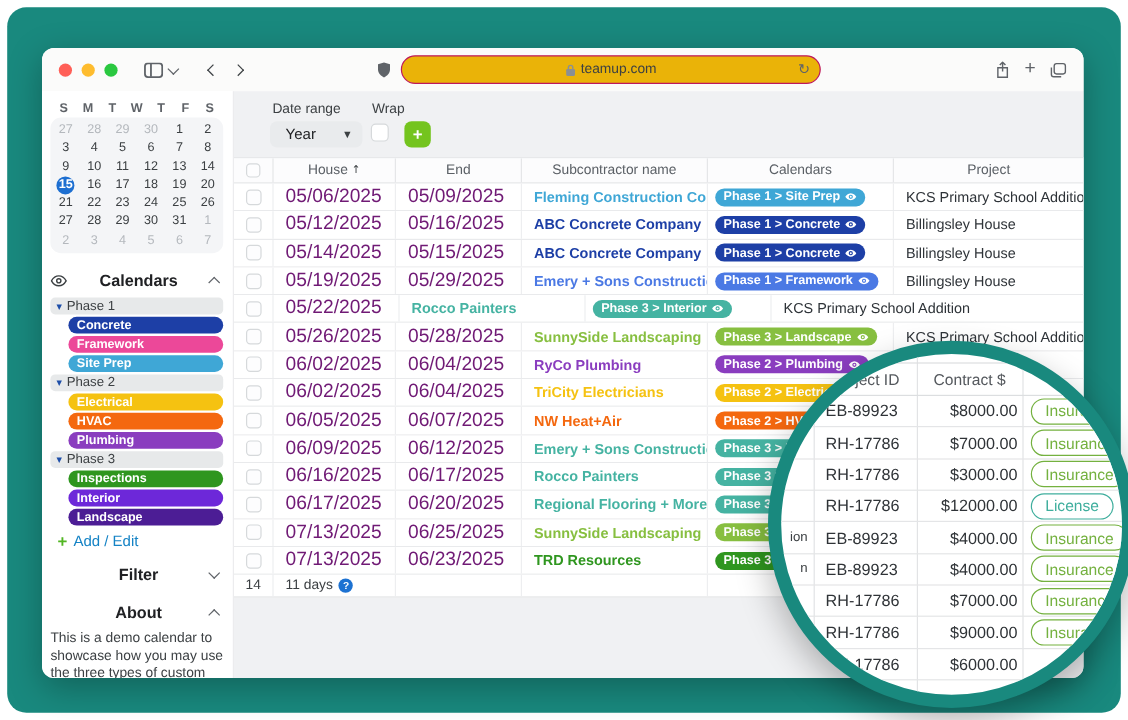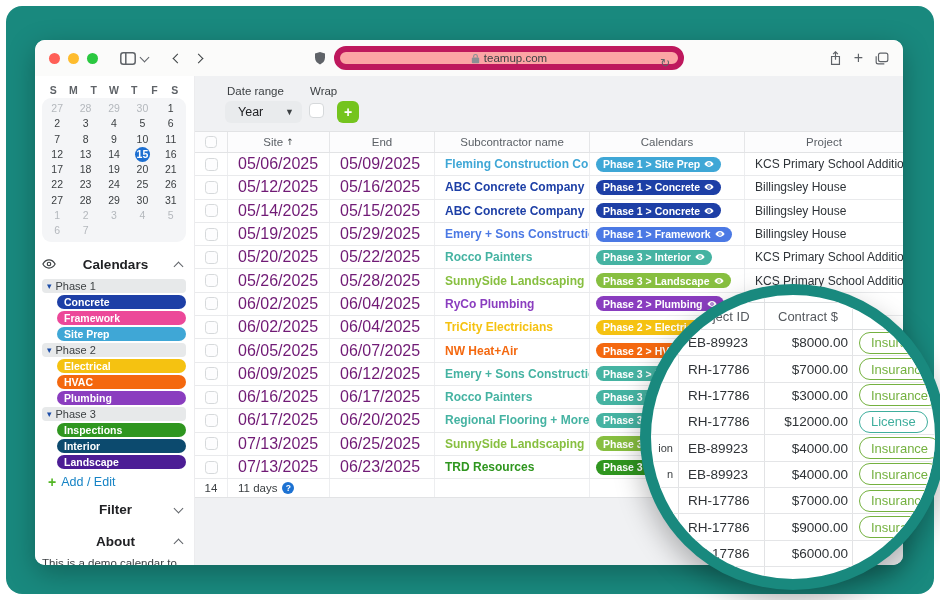--- a/index.html
+++ b/index.html
@@ -12,33 +12,33 @@
   .toolbar{position:relative;height:36px;background:#fbfbfa;display:flex;align-items:center;}
   .traffic{display:flex;gap:8px;margin-left:14px;}
   .dot{width:11px;height:11px;border-radius:50%;}
   .dot.r{background:#ff5f57}.dot.y{background:#febc2e}.dot.g{background:#2ac840}
   .tb-ic{display:flex;align-items:center;justify-content:center;color:#5f6368;}
   .chev{width:7px;height:7px;border-right:1.7px solid #3c4043;border-bottom:1.7px solid #3c4043;display:inline-block;}
   .chev.left{transform:rotate(135deg);margin-left:22px;}
   .chev.right{transform:rotate(-45deg);margin-left:14px;}
   .sidebar-toggle{margin-left:22px;}
   .shield{margin-left:112px;}
-  .urlbar{margin-left:8px;width:350px;height:24px;border:6px solid #be185d;border-radius:12px;background:#fca5a5;display:flex;align-items:center;justify-content:center;position:relative;font-size:11.5px;color:#3c4043;}
+  .urlbar{margin-left:8px;width:350px;height:24px;border:1px solid #be185d;border-radius:12px;background:#eab308;display:flex;align-items:center;justify-content:center;position:relative;font-size:11.5px;color:#3c4043;}
   .urlbar .lock{margin-right:4px;display:flex;}
   .urlbar .refresh{position:absolute;right:8px;top:4px;color:#5f6368;font-size:12px;font-family:"DejaVu Sans",sans-serif;}
   .tb-right{position:absolute;right:14px;top:0;height:36px;display:flex;align-items:center;gap:12px;color:#5f6368;}
   .plus-glyph{font-size:16px;color:#5f6368;line-height:1;}
   
   .content{display:flex;height:489px;}
   .sidebar{width:160px;background:#fff;border-right:1px solid #ececee;padding:6px 8px 0 7px;overflow:hidden;position:relative;}
   .main{flex:1;background:#f0f1f3;position:relative;overflow:hidden;}
   
   .wdrow{display:grid;grid-template-columns:repeat(7,1fr);margin:2px 1px 2px 1px;}
   .wd{font-size:10.5px;color:#5f6368;text-align:center;font-weight:700;}
-  .minigrid{display:grid;grid-template-columns:repeat(5,1fr);background:#f4f5f7;border-radius:9px;padding:3px 1px;}
+  .minigrid{display:grid;grid-template-columns:repeat(6,1fr);background:#f4f5f7;border-radius:9px;padding:3px 1px;}
   .day{font-size:10.5px;color:#3c4043;text-align:center;height:15.3px;line-height:15.3px;position:relative;}
   .day.muted{color:#b4b8bd;}
   .day.selected{color:#fff;font-weight:700;}
   .day.selected::before{content:"";position:absolute;left:50%;top:50%;width:15px;height:15px;margin:-7.5px 0 0 -7.5px;border-radius:50%;background:#1d6fd1;z-index:-1;}
   .day.selected{z-index:0;}
   
   .sec-head{display:flex;align-items:center;margin-top:15px;}
   .sec-head .title{flex:1;text-align:center;font-size:13.5px;font-weight:700;color:#202124;}
   .chev2{width:7px;height:7px;border-right:1.6px solid #5f6368;border-bottom:1.6px solid #5f6368;display:inline-block;margin-right:4px;}
   .chev2.up{transform:rotate(-135deg);margin-top:4px;}
@@ -237,21 +237,21 @@
               <span>Phase 2</span>
             </div>
             <div class="cal-pill" style="background: rgb(245, 194, 17);">Electrical</div>
             <div class="cal-pill" style="background: rgb(244, 104, 15);">HVAC</div>
             <div class="cal-pill" style="background: rgb(138, 61, 191);">Plumbing</div>
             <div class="phase-pill">
               <span class="tri">▾</span>
               <span>Phase 3</span>
             </div>
             <div class="cal-pill" style="background: rgb(47, 150, 31);">Inspections</div>
-            <div class="cal-pill" style="background: #0c4a6e;">Interior</div>
+            <div class="cal-pill" style="background: #6d28d9;">Interior</div>
             <div class="cal-pill" style="background: #4c1d95;">Landscape</div>
           </div>
 
         <div class="add-edit">
           <span class="plus">+</span>
           <span class="lbl">Add / Edit</span>
         </div>
 
         <div class="sec-head sec-filter">
           <span style="width:14px;"></span>
@@ -279,21 +279,21 @@
           <span class="wrap-cb"></span>
           <div class="add-btn">+</div>
         </div>
 
         <div class="table">
           <div class="thead">
             <div class="th col-chk">
                 <span class="cb" style="width:12px;height:12px;"></span>
               </div>
             <div class="th col-start">
-              <span>Site</span>
+              <span>House</span>
               <span class="sort-arrow">↑</span>
             </div>
             <div class="th col-end">End</div>
             <div class="th col-sub">Subcontractor name</div>
             <div class="th col-cal">Calendars</div>
             <div class="th col-proj">Project</div>
           </div>
 
           <div id="table-body">
               <div class="trow">
@@ -381,21 +381,20 @@
                       </svg>
                     </span>
                   </span>
                 </div>
                 <div class="td col-proj">Billingsley House</div>
               </div>
               <div class="trow">
                 <div class="td col-chk" style="justify-content: center;">
                   <span class="cb"></span>
                 </div>
-                <div class="td col-start">05/20/2025</div>
                 <div class="td col-end">05/22/2025</div>
                 <div class="td col-sub">
                   <span style="color: rgb(69, 179, 162);">Rocco Painters</span>
                 </div>
                 <div class="td col-cal">
                   <span class="badge" style="background: rgb(69, 179, 162);">
                     <span>Phase 3 &gt; Interior</span>
                     <span class="eye">
                       <svg width="10" height="10" viewBox="0 0 24 24">
                         <path fill="#fff" fill-rule="evenodd" d="M12 5C6.5 5 2.4 9.6 1 12c1.4 2.4 5.5 7 11 7s9.6-4.6 11-7c-1.4-2.4-5.5-7-11-7zm0 11.2a4.2 4.2 0 1 1 0-8.4 4.2 4.2 0 0 1 0 8.4z"></path>

